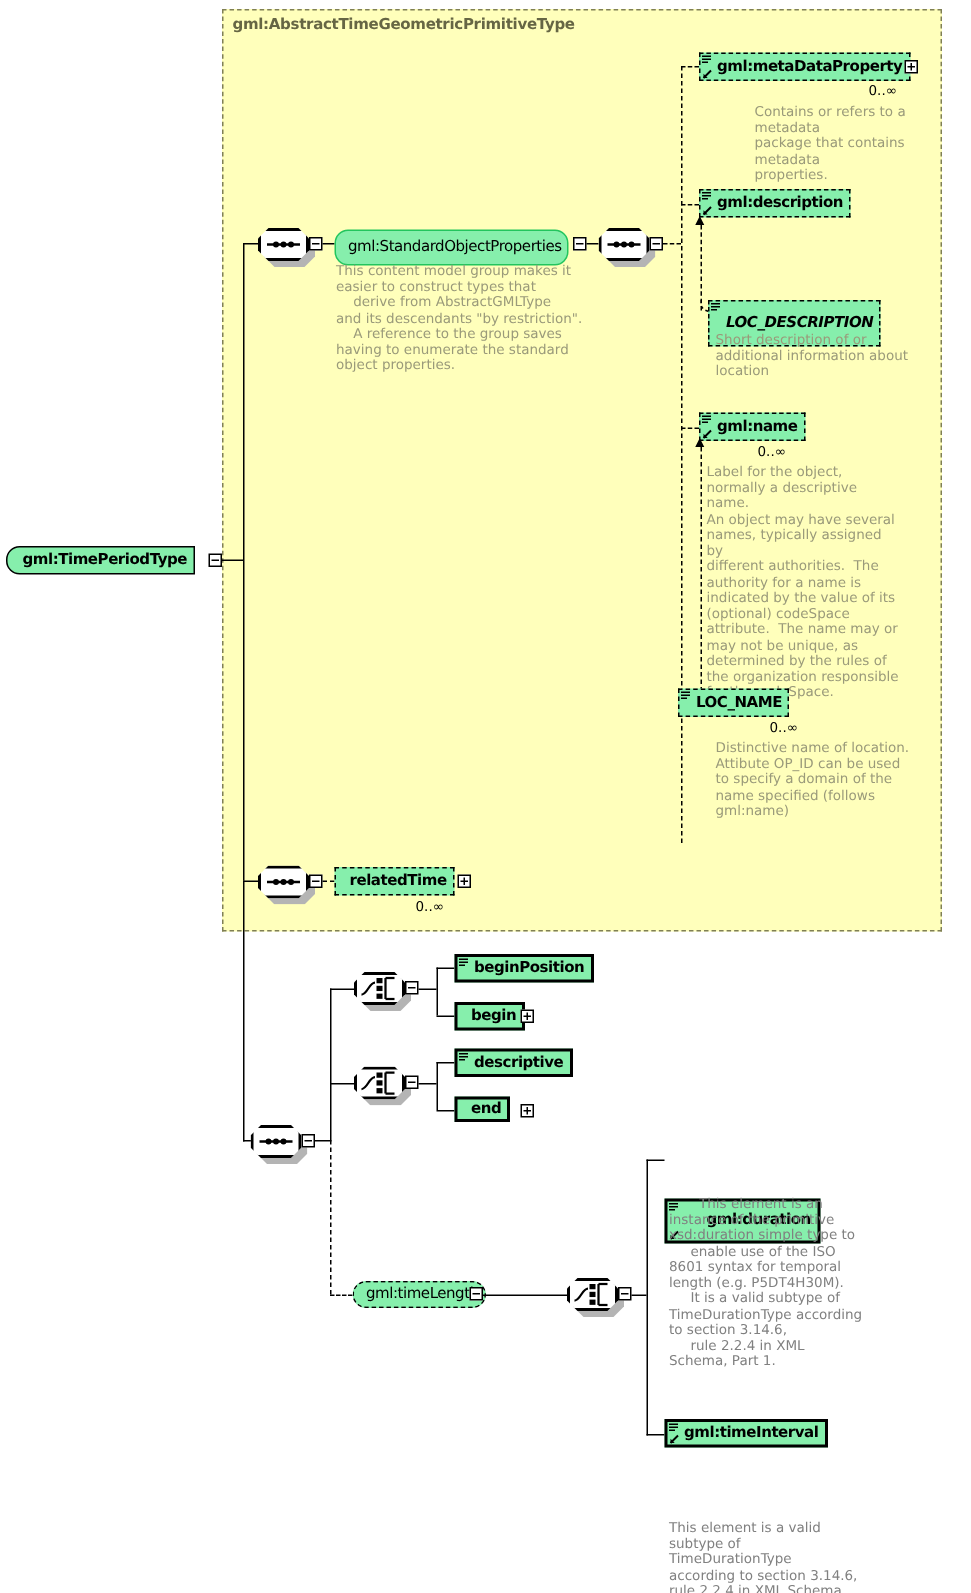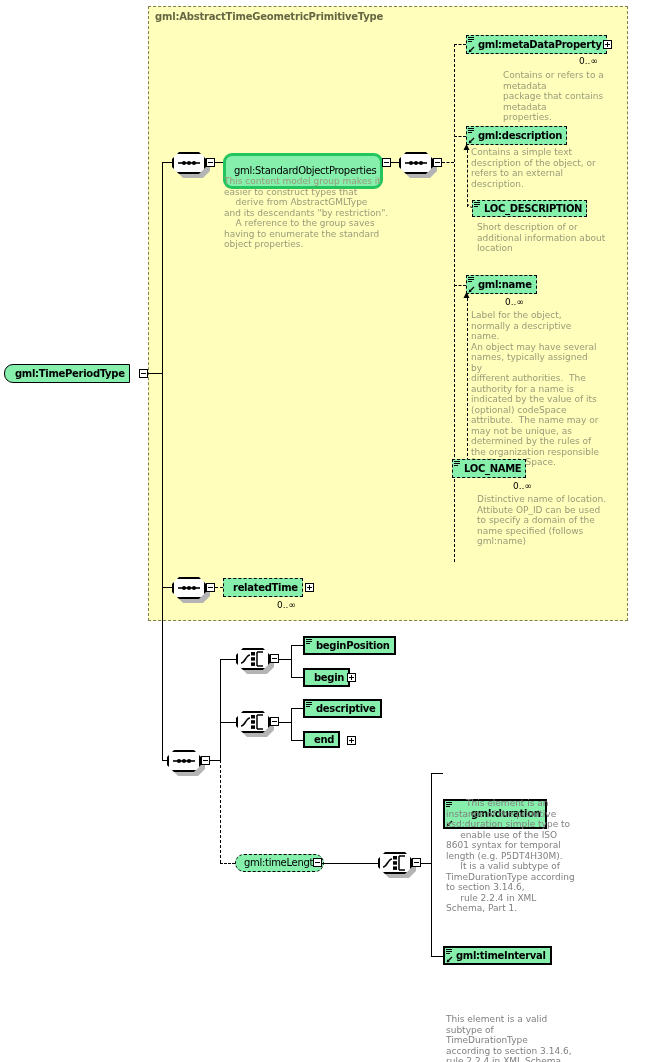--- a/index.html
+++ b/index.html
@@ -43,21 +43,21 @@
     content:"";position:absolute;left:100%;top:4px;
     width:4px;height:100%;background:#b4b4b4;z-index:-1;
   }
 
   
   .elem{border:2px solid #000;height:18px;padding-left:8px;}
   .elem.dashed{border:1px dashed #000;height:18px;}
 
   
   .grp{
-    border:3px solid #22c55e;border-radius:9px;height:36px;padding-left:6px;
+    border:1px solid #22c55e;border-radius:9px;height:24px;padding-left:6px;
     font-weight:normal;
   }
   .grp.dashedg{border:1px dashed #000;}
 
   
   .typecap{
     border:1px solid #000;border-radius:9px 0 0 9px;height:19px;padding-left:8px;
   }
 
   
@@ -213,34 +213,30 @@
         <i></i>
         <i></i>
         <i></i>
       </span>
     <svg class="subarrow" viewBox="0 0 7 7">
       <path d="M1 6 L6 1" stroke="#000" stroke-width="1.3"></path>
       <path d="M1 3.2 L1 6 L3.8 6 Z" fill="#000"></path>
     </svg>
     <span class="nlabel">gml:description</span>
   </div>
-  <div class="doc" style="left:471px;top:147px;width:140px;">Contains a simple text
-description of the object, or
-refers to an external
-description.</div>
 
   <div class="dln dlnv" style="left:467px;top:150px;height:57px;"></div>
   <svg class="uparrow" style="left:463px;top:144px;" viewBox="0 0 7 8">
     <path d="M3.5 0 L6.5 6 L0.5 6 Z" fill="#000"></path>
   </svg>
   <svg style="position:absolute;left:467px;top:200px;width:12px;height:10px;" viewBox="0 0 12 10">
     <path d="M0 0 C0 7 4 8 11 8" stroke="#000" stroke-width="1" fill="none" stroke-dasharray="2,2"></path>
   </svg>
 
-  <div class="node elem dashed shadow" style="left:472px;top:200px;height:17px;padding-left:9px;">
+  <div class="node elem dashed shadow" style="left:472px;top:200px;height:31px;padding-left:9px;font-style:italic;">
     <span class="docicon">
         <i></i>
         <i></i>
         <i></i>
       </span>
     <span class="nlabel">LOC_DESCRIPTION</span>
   </div>
   <div class="doc" style="left:477px;top:222px;width:140px;">Short description of or
 additional information about
 location</div>

